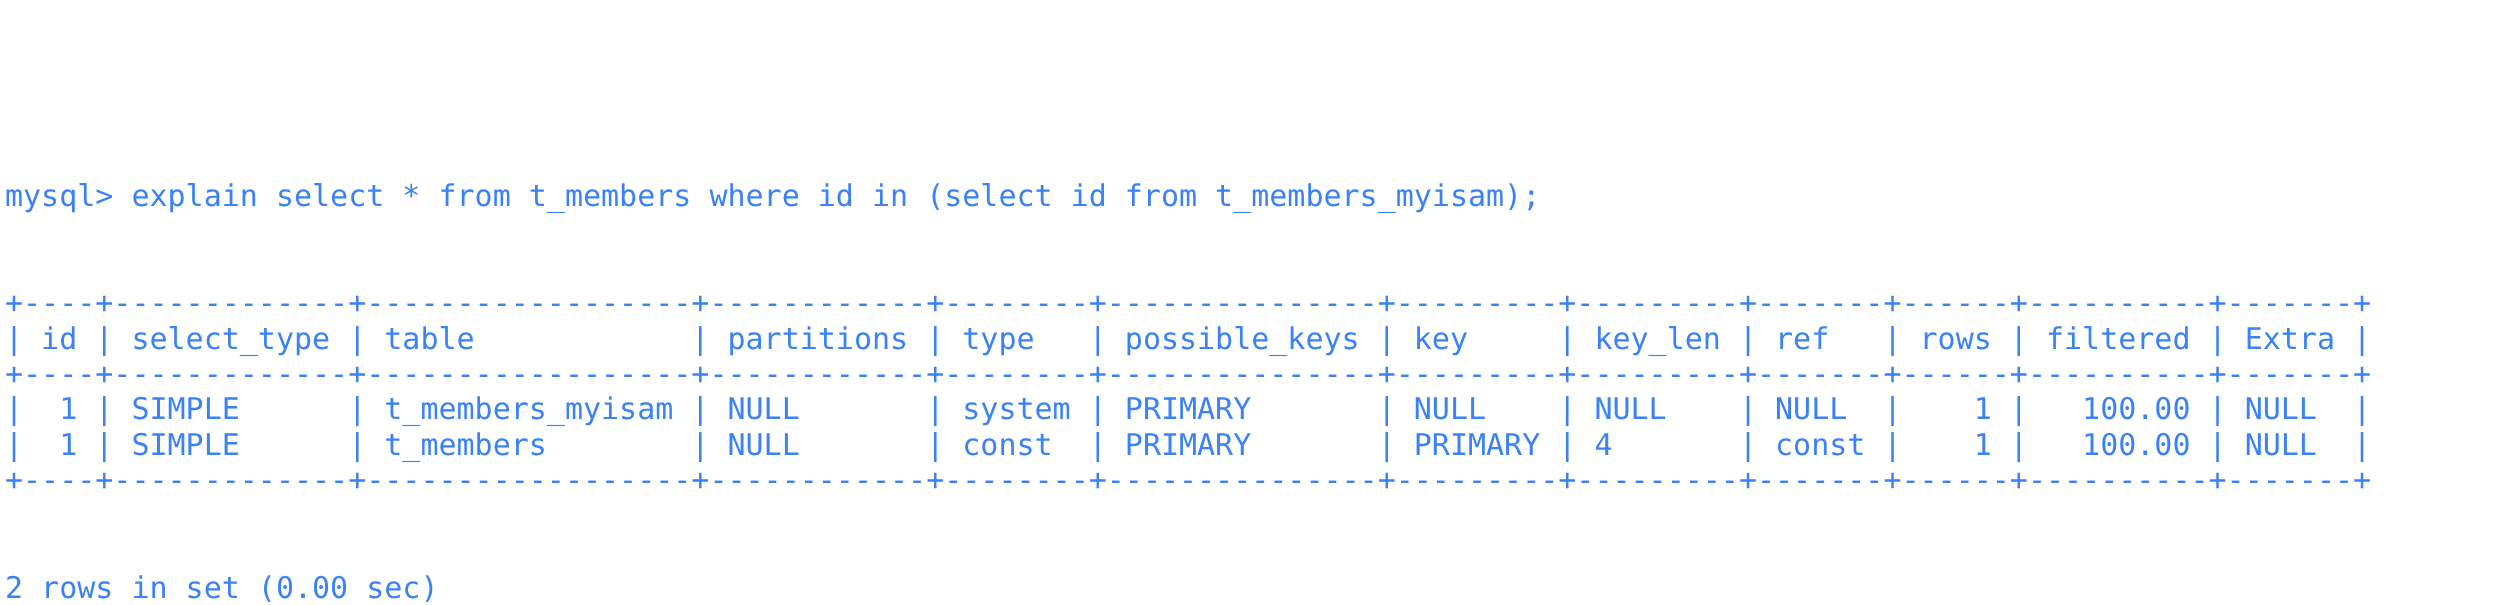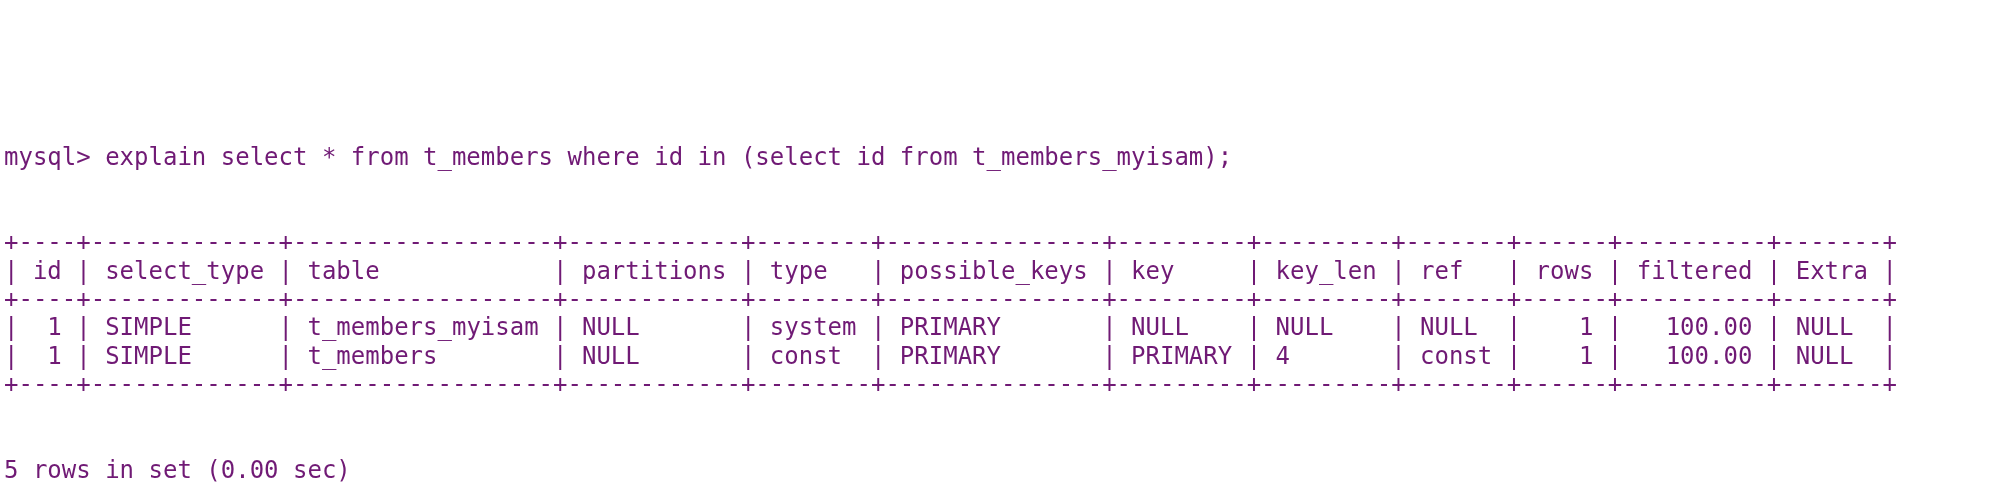--- a/index.html
+++ b/index.html
@@ -13,21 +13,21 @@
     overflow: hidden;
   }
   .terminal {
     box-sizing: border-box;
     width: 100%;
     height: 100%;
     padding: 1px 0 14px 4px;
     font-family: "DejaVu Sans Mono", "Liberation Mono", monospace;
     font-size: 24px;
     line-height: 28.4px;
-    color: #701a75;
+    color: #3b82f6;
     white-space: pre;
   }
   .line {
     white-space: pre;
   }
   .prompt {
     margin-right: 1ch;
   }
   pre.ascii-table {
     margin: 0;
@@ -42,18 +42,18 @@
 <div class="terminal">
 
   <section class="block">
     <div class="line"><span class="prompt">mysql&gt;</span><span>explain select * from t_members where id in (select id from t_members_myisam);</span></div>
     <pre class="ascii-table">+----+-------------+------------------+------------+--------+---------------+---------+---------+-------+------+----------+-------+
 | id | select_type | table            | partitions | type   | possible_keys | key     | key_len | ref   | rows | filtered | Extra |
 +----+-------------+------------------+------------+--------+---------------+---------+---------+-------+------+----------+-------+
 |  1 | SIMPLE      | t_members_myisam | NULL       | system | PRIMARY       | NULL    | NULL    | NULL  |    1 |   100.00 | NULL  |
 |  1 | SIMPLE      | t_members        | NULL       | const  | PRIMARY       | PRIMARY | 4       | const |    1 |   100.00 | NULL  |
 +----+-------------+------------------+------------+--------+---------------+---------+---------+-------+------+----------+-------+</pre>
-    <div class="line">5 rows in set (0.00 sec)</div>
+    <div class="line">2 rows in set (0.00 sec)</div>
   </section>
 
   
 
 </div>
 
 </body></html>

